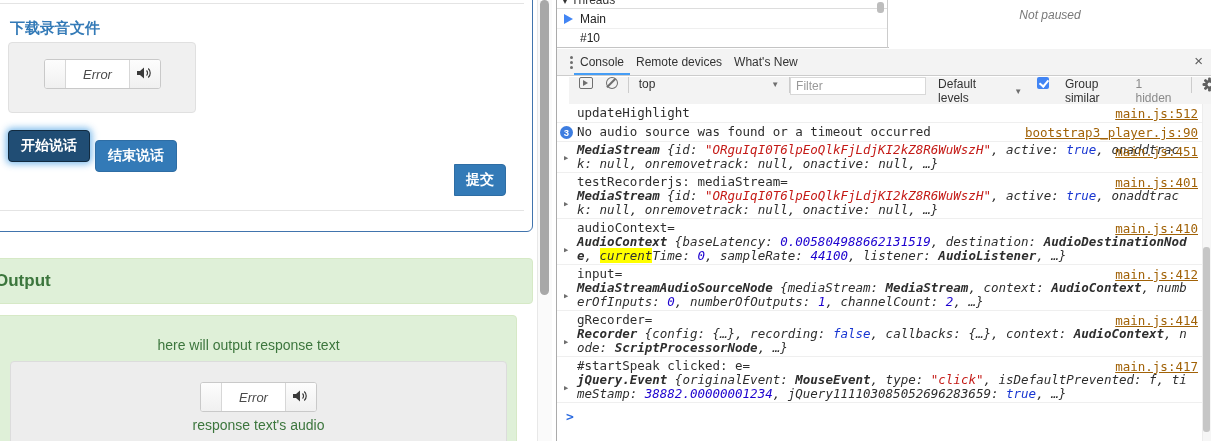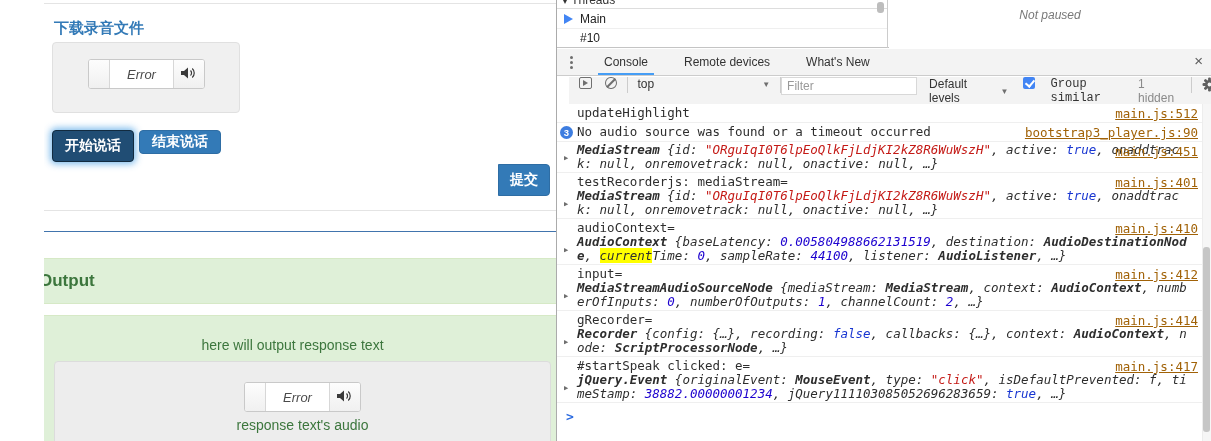--- a/index.html
+++ b/index.html
@@ -1,21 +1,21 @@
 <!DOCTYPE html>
 <html><head>
 <meta charset="utf-8">
 <style>
   * { box-sizing: border-box; margin: 0; padding: 0; }
   body { background:#fff; }
   #app { position:relative; width:1211px; height:441px; background:#fff; overflow:hidden;
          font-family:"Liberation Sans", sans-serif; }
 
   
-  .page { position:absolute; left:0; top:0; width:556px; height:441px; overflow:hidden; background:#fff;margin-left:44px; }
+  .page { position:absolute; left:0; top:0; width:556px; height:441px; overflow:hidden; background:#fff; }
   .main-panel { position:absolute; left:-20px; top:-16px; width:553px; height:248px;
                 border:1px solid #4174ad; border-radius:6px; background:#fff; }
   .hr1 { position:absolute; left:0; top:3px; width:524px; height:1px; background:#e4e4e4; }
   .hr2 { position:absolute; left:0; top:210px; width:524px; height:1px; background:#e4e4e4; }
   .dl-link { position:absolute; left:10px; top:19px; font-size:15px; font-weight:bold;
              color:#337ab7; text-decoration:none; }
   .rec-wrap { position:absolute; left:8px; top:42px; width:188px; height:71px;
               background:#f0f0f0; border:1px solid #e0e0e0; border-radius:4px; }
   .audio-ctl { display:flex; width:117px; height:30px; border:1px solid #c9c9c9; border-radius:3px;
                background:#fff; overflow:hidden; }
@@ -24,21 +24,21 @@
   .audio-ctl .c-play { width:21px; background:linear-gradient(#fdfdfd,#f0f0f0); border-right:1px solid #d7d7d7; }
   .audio-ctl .c-status { flex:1; display:flex; align-items:center; justify-content:center;
                          font-style:italic; font-size:13px; color:#4a4a4a; background:#fff; }
   .audio-ctl .c-vol { width:31px; background:linear-gradient(#fdfdfd,#f0f0f0); border-left:1px solid #d7d7d7;
                       display:flex; align-items:center; justify-content:center; }
   .btn { border-radius:4px; color:#fff; font-size:14px; font-weight:bold; border:1px solid; cursor:pointer;
          font-family:"Liberation Sans",sans-serif; }
   .btn-start { position:absolute; left:8px; top:130px; height:32px; padding:0 12px;
                background:#204d74; border-color:#122b40;
                box-shadow:0 0 7px 2px rgba(102,175,233,.85); }
-  .btn-stop { position:absolute; left:95px; top:130px; height:24px; padding:0 12px;
+  .btn-stop { position:absolute; left:95px; top:140px; height:32px; padding:0 12px;
               background:#337ab7; border-color:#2e6da4; }
   .speech-input { position:absolute; left:8px; top:164px; width:446px; height:32px;
                   border:1px solid #ccc; border-radius:4px 0 0 4px; padding:0 12px; font-size:14px;
                   color:#222; font-family:"Liberation Sans",sans-serif; }
   .btn-submit { position:absolute; left:454px; top:164px; width:52px; height:32px;
                 background:#337ab7; border-color:#2e6da4; border-radius:0 4px 4px 0; }
   .out-head { position:absolute; left:-20px; top:258px; width:553px; height:46px;
               background:#dff0d8; border:1px solid #d6e9c6; border-radius:4px;
               color:#3c763d; font-weight:bold; font-size:17px; line-height:44px; padding-left:14px; }
   .out-body { position:absolute; left:-20px; top:315px; width:537px; height:140px;
@@ -66,21 +66,21 @@
   .thread-arrow { position:absolute; left:7px; top:5px; width:0; height:0;
                   border-left:9px solid #4285f4; border-top:5px solid transparent; border-bottom:5px solid transparent; }
   .threads-thumb { position:absolute; right:3px; top:2px; width:7px; height:11px; background:#bdbdbd; border-radius:3px; }
   .paused-pane { position:absolute; left:332px; right:0; top:0; height:48px; text-align:center; background:#fff; }
   .not-paused { display:inline-block; margin-top:8px; font-style:italic; color:#787878; font-size:12px; }
 
   .dt-tabbar { position:absolute; left:0; top:49px; width:100%; height:27px; background:#f3f3f3;
                border-bottom:1px solid #ccc; display:flex; align-items:center; }
   .kebab { display:flex; flex-direction:column; gap:2px; margin-left:13px; width:4px; }
   .kebab i { width:3px; height:3px; border-radius:50%; background:#6e6e6e; }
-  .tab { position:relative; height:26px; line-height:26px; padding:0 6px; margin-left:24px; color:#333; cursor:pointer; }
+  .tab { position:relative; height:26px; line-height:26px; padding:0 6px; margin-left:0; color:#333; cursor:pointer; }
   .tab.active::after { content:""; position:absolute; left:0; right:0; bottom:0; height:2px; background:#459df5; }
   .tab-close { position:absolute; right:8px; top:3px; font-size:15px; color:#5c5c5c; cursor:pointer; }
 
   .dt-toolbar { position:absolute; left:12px; top:77px; width:100%; height:33px; background:#f3f3f3;
                 border-bottom:1px solid #ccc; display:flex; align-items:flex-start; }
   .ic-sidebar { margin-left:10px; width:14px; height:12px; border:1px solid #707070; border-radius:2px; position:relative; }
   .ic-sidebar::after { content:""; position:absolute; left:3px; top:2px;
                        border-left:5px solid #707070; border-top:3px solid transparent; border-bottom:3px solid transparent; }
   .ic-clear { margin-left:13px; width:12px; height:12px; border:1.5px solid #6e6e6e; border-radius:50%; position:relative; }
   .ic-clear::after { content:""; position:absolute; left:-1.5px; top:4.2px; width:12px; height:1.5px;
@@ -89,21 +89,21 @@
   .ctx-select { width:142px; display:flex; justify-content:space-between; align-items:center;
                 margin-left:10px; cursor:pointer; }
   .dd-arrow { font-size:8px; color:#6e6e6e; }
   .filter-input { width:136px; height:18px; border:1px solid #d8d8d8; font-size:12px; padding:0 5px;
                   font-family:"Liberation Sans",sans-serif; color:#333; }
   .filter-input::placeholder { color:#999; }
   .levels { margin-left:12px; display:flex; align-items:center; gap:5px; cursor:pointer; }
   .cb { width:12px; height:12px; background:#4285f4; border-radius:2px; margin-left:15px; position:relative; cursor:pointer; }
   .cb::after { content:""; position:absolute; left:3.5px; top:1px; width:4px; height:7px;
                border:solid #fff; border-width:0 2px 2px 0; transform:rotate(40deg); }
-  .group-label { margin-left:16px;font-family:Liberation Mono, monospace; }
+  .group-label { margin-left:16px; }
   .hidden-count { margin-left:auto; color:#8a8a8a; }
   .gear { margin:0 6px 0 10px; display:flex; cursor:pointer; }
 
   .dt-console { position:absolute; left:0; top:104px; width:100%; bottom:0; background:#fff;
                 font-family:"DejaVu Sans Mono",monospace; font-size:12.5px; color:#2e2e2e; }
   .console-row { position:relative; border-bottom:1px solid #efefef; padding:1px 8px 2px 20px; }
   .console-label { display:block; line-height:15px; }
   .preview { position:relative; width:610px; line-height:13.5px; font-style:italic; word-break:break-all; }
   .expander { position:absolute; left:-13px; top:9px; font-size:7px; color:#6f6f6f; font-style:normal; cursor:pointer; }
   .src-link { position:absolute; right:13px; top:2px; color:#a16207; text-decoration:underline;

